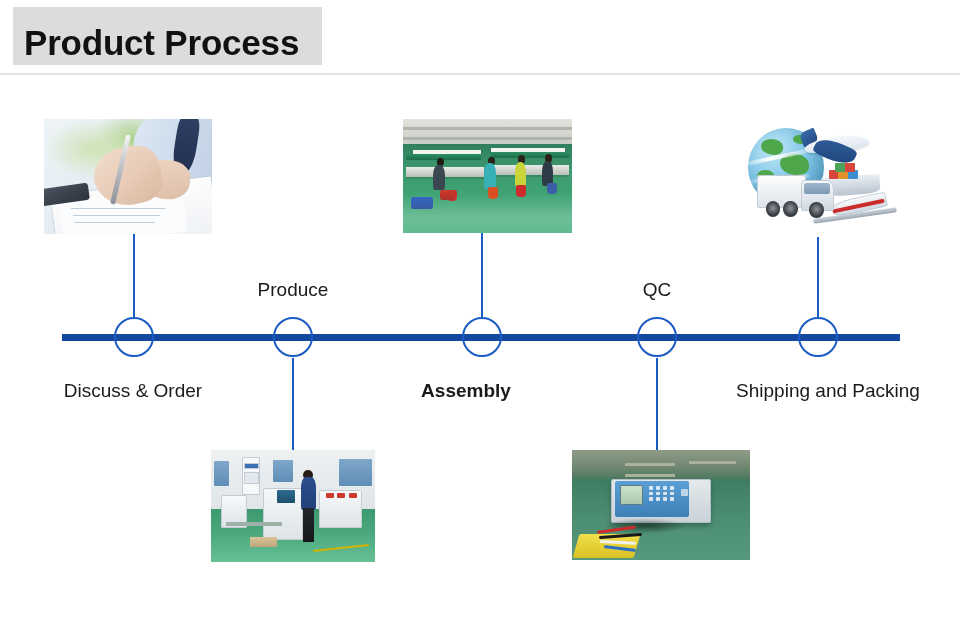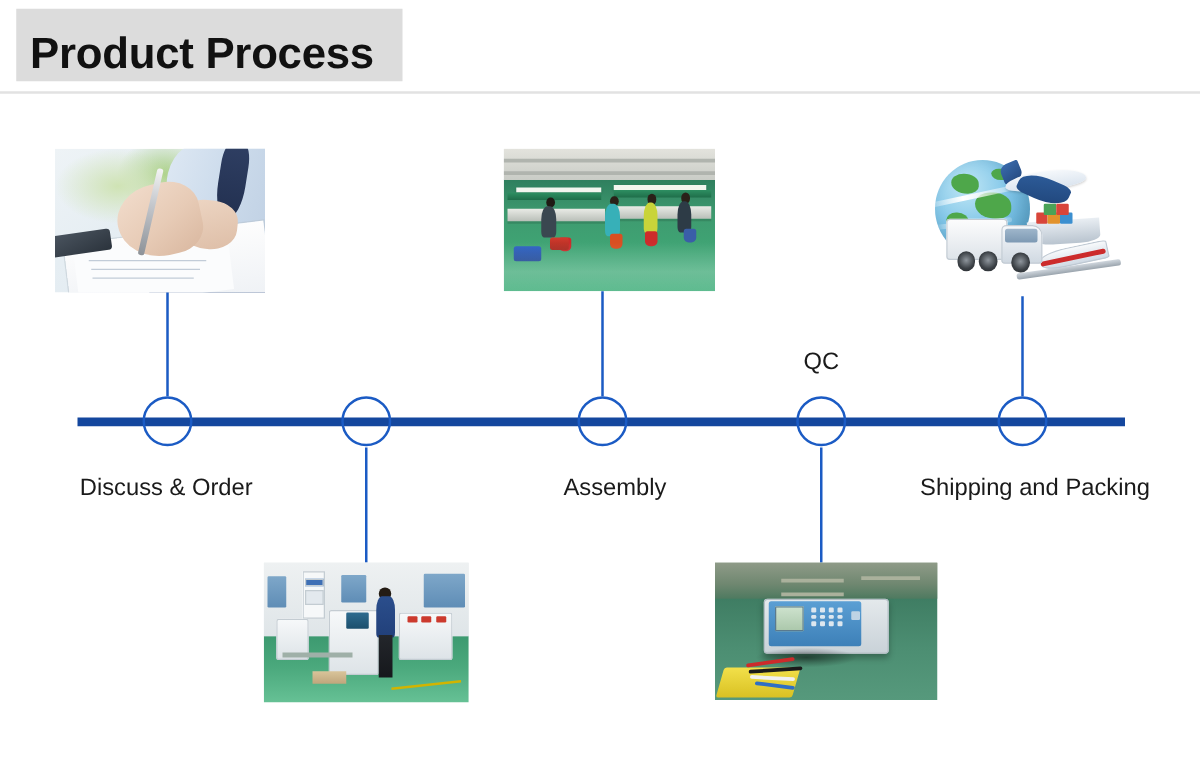--- a/index.html
+++ b/index.html
@@ -584,24 +584,25 @@
   <div class="connector" style="left:817px; top:237px; height:80px;"></div>
 
   <div id="timeline-bar"></div>
 
   <div class="node" style="left:114px; top:317px;"></div>
   <div class="node" style="left:273px; top:317px;"></div>
   <div class="node" style="left:462px; top:317px;"></div>
   <div class="node" style="left:637px; top:317px;"></div>
   <div class="node" style="left:798px; top:317px;"></div>
 
+  <div class="node-label" style="left:193px; top:280px; width:200px;">Produce</div>
   <div class="node-label" style="left:33px; top:381px; width:200px;">Discuss &amp; Order</div>
 
   <div class="node-label" style="left:557px; top:280px; width:200px;">QC</div>
-  <div class="node-label" style="left:392px; top:381px; width:200px;">Assembly</div>
+  <div class="node-label" style="left:366px; top:381px; width:200px;font-weight:bold;">Assembly</div>
   <div class="node-label" style="left:678px; top:381px; width:300px;">Shipping and Packing</div>
 
   <div class="connector" style="left:292px; top:358px; height:93px;"></div>
   <div class="photo" style="left:211px; top:450px; width:164px; height:112px;">
     <div class="inner pic-machine">
       <div class="mc-wall"></div>
       <div class="mc-panelblue" style="left:2%; top:10%; width:9%; height:22%;"></div>
       <div class="mc-panelblue" style="left:78%; top:8%; width:20%; height:24%;"></div>
       <div class="mc-panelblue" style="left:38%; top:9%; width:12%; height:20%;"></div>
       <div class="mc-board" style="left:19%; top:6%; width:11%; height:34%;"></div>

